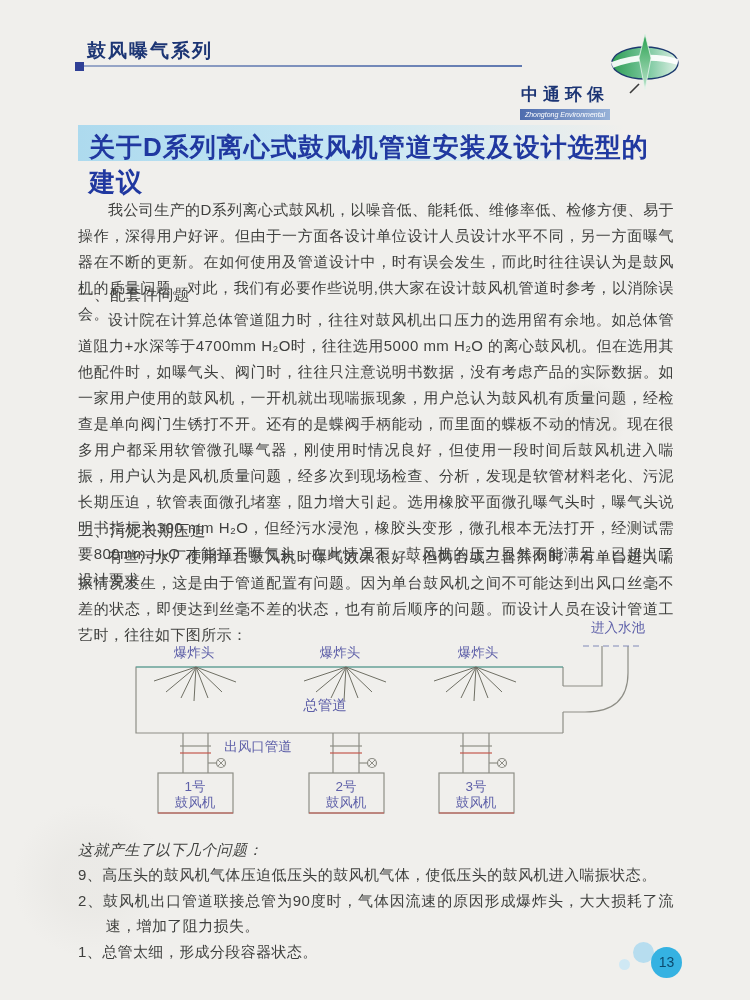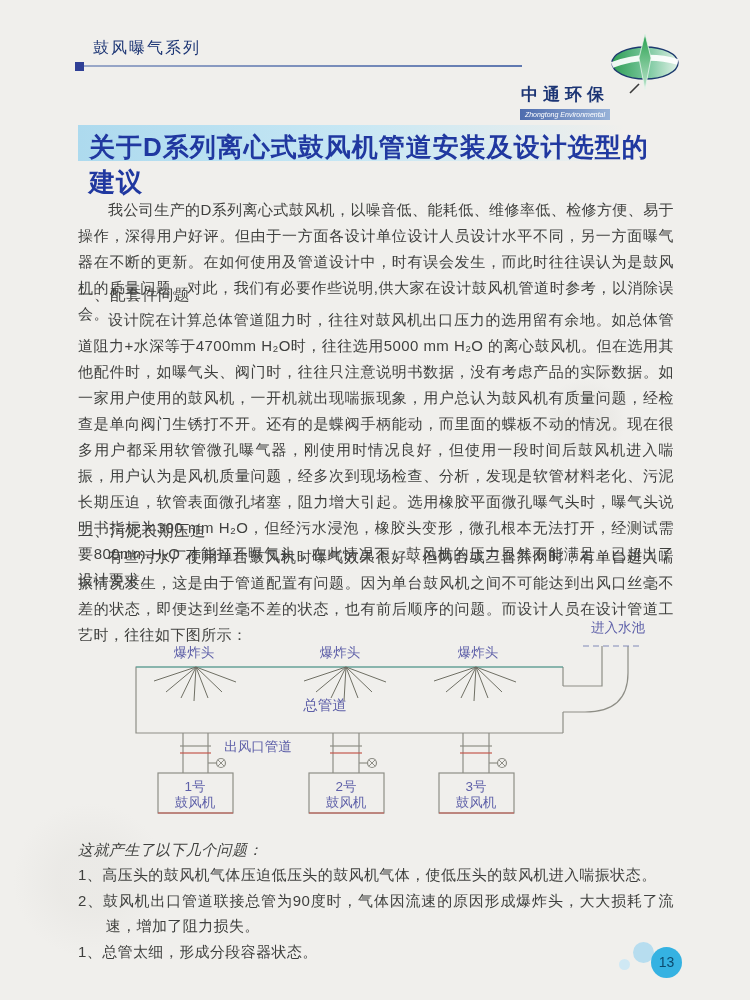--- a/index.html
+++ b/index.html
@@ -9,21 +9,21 @@
       radial-gradient(circle at 78% 42%, rgba(200,198,192,.18) 0 2%, transparent 5%),
       radial-gradient(circle at 12% 88%, rgba(205,203,198,.15) 0 3%, transparent 7%),
       #f0efec;
     overflow:hidden;
     font-family:"Liberation Sans", sans-serif;
     color:#3f403e;
   }
   .abs{position:absolute;}
 
   
-  .series-title{left:93px;top:38px;font-size:16px;font-weight:normal;color:#1c3574;letter-spacing:2px;}
+  .series-title{left:87px;top:38px;font-size:19px;font-weight:bold;color:#1c3574;letter-spacing:2px;}
   .header-square{left:75px;top:62px;width:9px;height:9px;background:#2f3f96;}
   .header-line{left:84px;top:65px;width:438px;height:2px;
     background:linear-gradient(to right,#9aa8c8,#5f78b0);}
   .brand{left:520px;top:40px;width:90px;text-align:center;margin-top:43px;}
   .brand-cn{font-size:17px;font-weight:bold;color:#1c3574;letter-spacing:5px;white-space:nowrap;}
   .brand-bar{margin-top:3px;width:90px;height:11px;line-height:11px;
     background:linear-gradient(to right,#4e6cae,#97b2d8);
     color:#fff;font-size:7px;font-style:italic;text-align:center;white-space:nowrap;}
   .logo{left:608px;top:32px;}
 
@@ -183,21 +183,21 @@
       <text x="120" y="192">鼓风机</text>
       <text x="271" y="176">2号</text>
       <text x="271" y="192">鼓风机</text>
       <text x="401" y="176">3号</text>
       <text x="401" y="192">鼓风机</text>
     </g>
   </svg>
 
   <div class="abs body problems-lead">这就产生了以下几个问题：</div>
   <div class="abs body problems">
-    <div class="item">1、高压头的鼓风机气体压迫低压头的鼓风机气体，使低压头的鼓风机进入喘振状态。</div>
+    <div class="item">9、高压头的鼓风机气体压迫低压头的鼓风机气体，使低压头的鼓风机进入喘振状态。</div>
     <div class="item">2、鼓风机出口管道联接总管为90度时，气体因流速的原因形成爆炸头，大大损耗了流速，增加了阻力损失。</div>
     <div class="item">1、总管太细，形成分段容器状态。</div>
   </div>
 
   <div class="abs circle pc-small"></div>
   <div class="abs circle pc-mid"></div>
   <div class="abs circle pc-main">13</div>
 
 </div>
 

